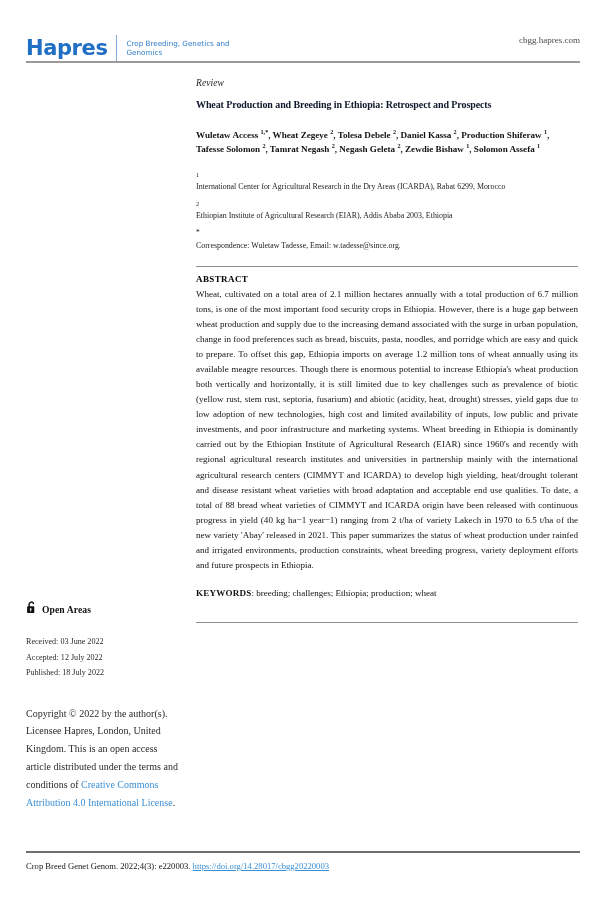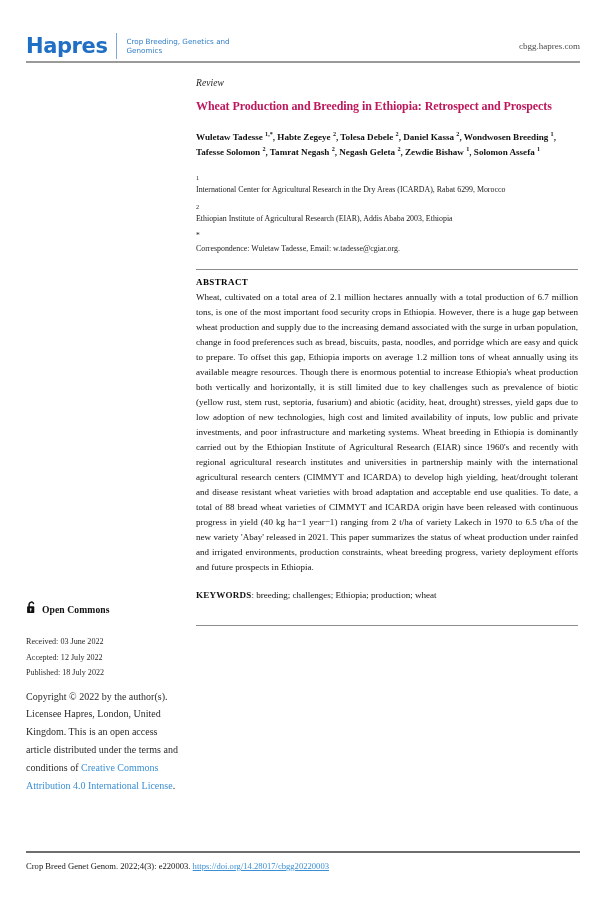--- a/index.html
+++ b/index.html
@@ -20,25 +20,25 @@
   .page {
     position: absolute;
     inset: 0;
     padding: 0;
   }
 
   
   .masthead {
     position: absolute;
     left: 26px;
-    top: 26px;
+    top: 35px;
     right: 20px;
     height: 40px;
     display: flex;
-    align-items: center;
+    align-items: flex-start;
     justify-content: space-between;
   }
   .brand-block {
     display: flex;
     align-items: center;
     gap: 9px;
   }
   .brand-wordmark {
     font-family: "DejaVu Sans", sans-serif;
     font-size: 21px;
@@ -90,25 +90,25 @@
 
   
   .article-type {
     font-style: italic;
     font-size: 9.5px;
     color: #222;
     margin: 0 0 10px 0;
     letter-spacing: 0.1px;
   }
   .article-title {
-    font-size: 12px;
+    font-size: 10px;
     font-weight: 700;
     line-height: 1.36;
     margin: 0 0 16px 0;
-    color: #be185d;
+    color: #0f172a;
     letter-spacing: -0.1px;
   }
 
   
   .authors {
     font-size: 9.1px;
     font-weight: 700;
     line-height: 1.62;
     color: #111;
     margin: 0 0 12px 0;
@@ -184,21 +184,21 @@
     font-size: 9.6px;
     font-weight: 700;
     color: #111;
     letter-spacing: 0.1px;
   }
   .lock-icon { display: block; }
   .dates {
     font-size: 8.1px;
     line-height: 1.92;
     color: #2a2a2a;
-    margin-bottom: 7px;
+    margin-bottom: 24px;
   }
   .copyright {
     font-size: 10px;
     line-height: 1.78;
     color: #2a2a2a;
   }
   .link {
     color: #3b8fd4;
     text-decoration: none;
   }
@@ -240,37 +240,37 @@
   </div>
   <div class="rule-top"></div>
 
   <div class="col-right">
 
     <div class="article-type">Review</div>
 
     <h1 class="article-title">Wheat Production and Breeding in Ethiopia: Retrospect and Prospects</h1>
 
     <div class="authors">
-      <span>Wuletaw Tadesse </span><sup>1,*</sup><span>, Habte Zegeye </span><sup>2</sup><span>, Tolesa Debele </span><sup>2</sup><span>, Daniel Kassa </span><sup>2</sup><span>,</span>
-      <span>Wondwosen Breeding </span><sup>1</sup><span>, Tafesse Solomon </span><sup>2</sup><span>, Tamrat Negash </span><sup>2</sup><span>, Negash Geleta </span><sup>2</sup><span>,</span>
+      <span>Wuletaw Access </span><sup>1,*</sup><span>, Wheat Zegeye </span><sup>2</sup><span>, Tolesa Debele </span><sup>2</sup><span>, Daniel Kassa </span><sup>2</sup><span>,</span>
+      <span>Production Shiferaw </span><sup>1</sup><span>, Tafesse Solomon </span><sup>2</sup><span>, Tamrat Negash </span><sup>2</sup><span>, Negash Geleta </span><sup>2</sup><span>,</span>
       <span>Zewdie Bishaw </span><sup>1</sup><span>, Solomon Assefa </span><sup>1</sup>
     </div>
 
     <ul class="affil-list">
       <li class="affil-item">
         <span class="affil-marker">1</span>
         <span class="affil-text">International Center for Agricultural Research in the Dry Areas (ICARDA), Rabat 6299, Morocco</span>
       </li>
       <li class="affil-item">
         <span class="affil-marker">2</span>
         <span class="affil-text">Ethiopian Institute of Agricultural Research (EIAR), Addis Ababa 2003, Ethiopia</span>
       </li>
       <li class="affil-item">
         <span class="affil-marker star">*</span>
-        <span class="affil-text">Correspondence: Wuletaw Tadesse, Email: w.tadesse@cgiar.org.</span>
+        <span class="affil-text">Correspondence: Wuletaw Tadesse, Email: w.tadesse@since.org.</span>
       </li>
     </ul>
 
     <div class="rule-abs-top"></div>
     <div class="abs-heading">ABSTRACT</div>
     <p class="abs-body">Wheat, cultivated on a total area of 2.1 million hectares annually with a total production of 6.7 million tons, is one of the most important food security crops in Ethiopia. However, there is a huge gap between wheat production and supply due to the increasing demand associated with the surge in urban population, change in food preferences such as bread, biscuits, pasta, noodles, and porridge which are easy and quick to prepare. To offset this gap, Ethiopia imports on average 1.2 million tons of wheat annually using its available meagre resources. Though there is enormous potential to increase Ethiopia's wheat production both vertically and horizontally, it is still limited due to key challenges such as prevalence of biotic (yellow rust, stem rust, septoria, fusarium) and abiotic (acidity, heat, drought) stresses, yield gaps due to low adoption of new technologies, high cost and limited availability of inputs, low public and private investments, and poor infrastructure and marketing systems. Wheat breeding in Ethiopia is dominantly carried out by the Ethiopian Institute of Agricultural Research (EIAR) since 1960's and recently with regional agricultural research institutes and universities in partnership mainly with the international agricultural research centers (CIMMYT and ICARDA) to develop high yielding, heat/drought tolerant and disease resistant wheat varieties with broad adaptation and acceptable end use qualities. To date, a total of 88 bread wheat varieties of CIMMYT and ICARDA origin have been released with continuous progress in yield (40 kg ha−1 year−1) ranging from 2 t/ha of variety Lakech in 1970 to 6.5 t/ha of the new variety 'Abay' released in 2021. This paper summarizes the status of wheat production under rainfed and irrigated environments, production constraints, wheat breeding progress, variety deployment efforts and future prospects in Ethiopia.</p>
 
     <div class="keywords">
       <span class="keywords-label">KEYWORDS</span><span>: </span><span>breeding; challenges; Ethiopia; production; wheat</span>
     </div>
@@ -281,21 +281,21 @@
 
     <div class="oa-badge">
       <span class="lock-icon">
         <svg width="11" height="13" viewBox="0 0 11 13" aria-hidden="true">
           <path d="M3.1 5.3 V3.3 a2.3 2.3 0 0 1 4.4 -0.8" fill="none" stroke="#111" stroke-width="1.5" stroke-linecap="round"></path>
           <rect x="1.1" y="5.2" width="7.2" height="6.9" rx="0.9" fill="#111"></rect>
           <circle cx="4.7" cy="8.1" r="0.95" fill="#fff"></circle>
           <rect x="4.25" y="8.4" width="0.9" height="2.1" fill="#fff"></rect>
         </svg>
       </span>
-      <span class="oa-label">Open Commons</span>
+      <span class="oa-label">Open Areas</span>
     </div>
 
     <div class="dates">
       <div>Received: 03 June 2022</div>
       <div>Accepted: 12 July 2022</div>
       <div>Published: 18 July 2022</div>
     </div>
 
     <div class="copyright">
       <span>Copyright © 2022 by the author(s). Licensee Hapres, London, United Kingdom. This is an open access article distributed under the terms and conditions of </span><a class="link" href="#">Creative Commons Attribution 4.0 International License</a><span>.</span>

